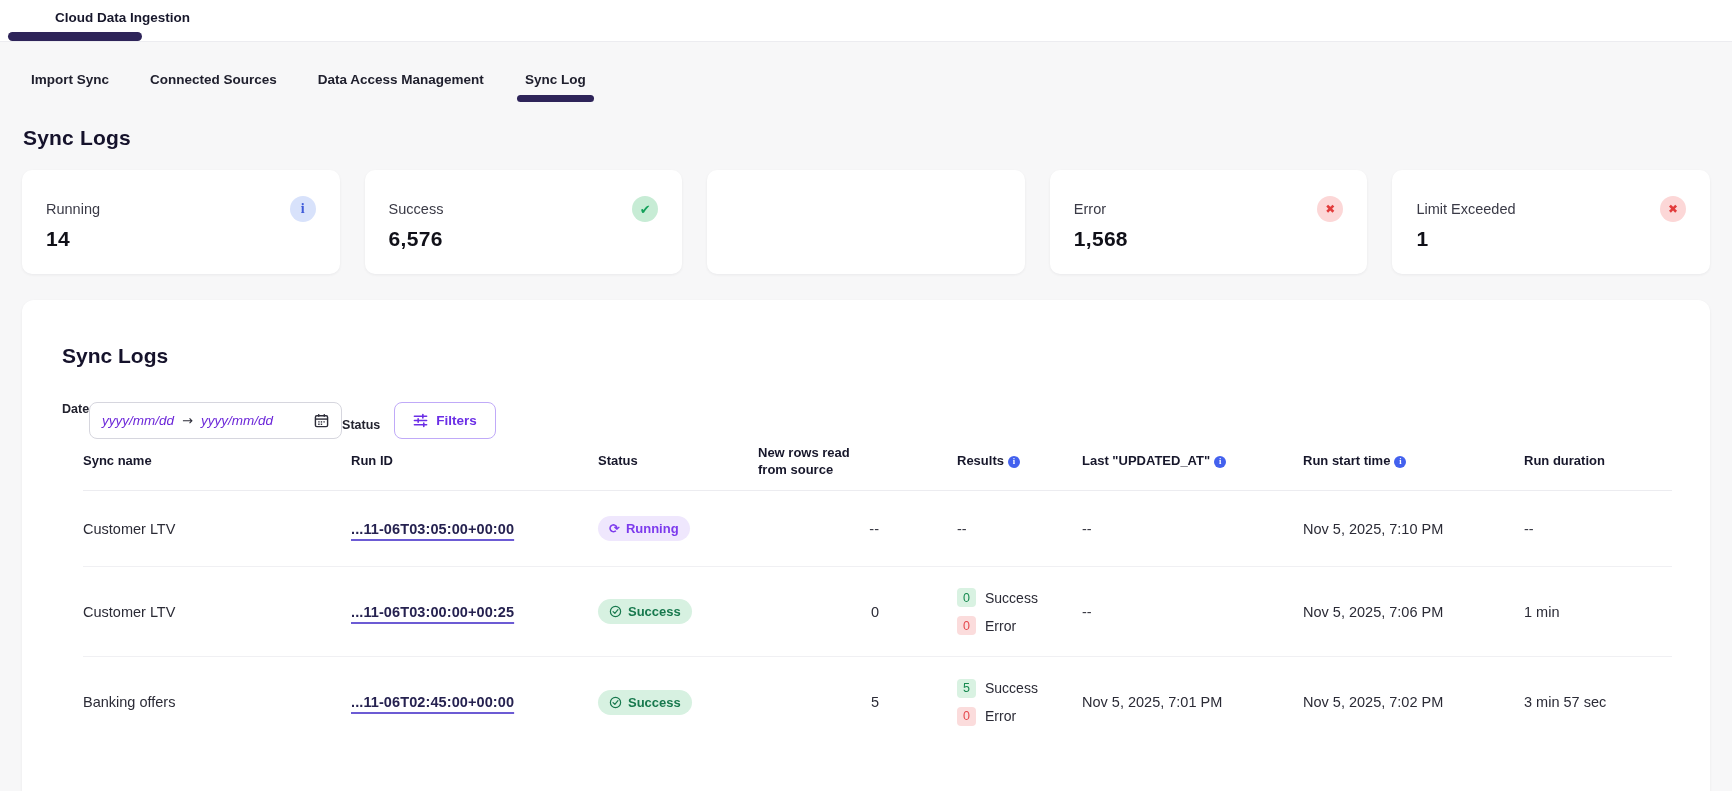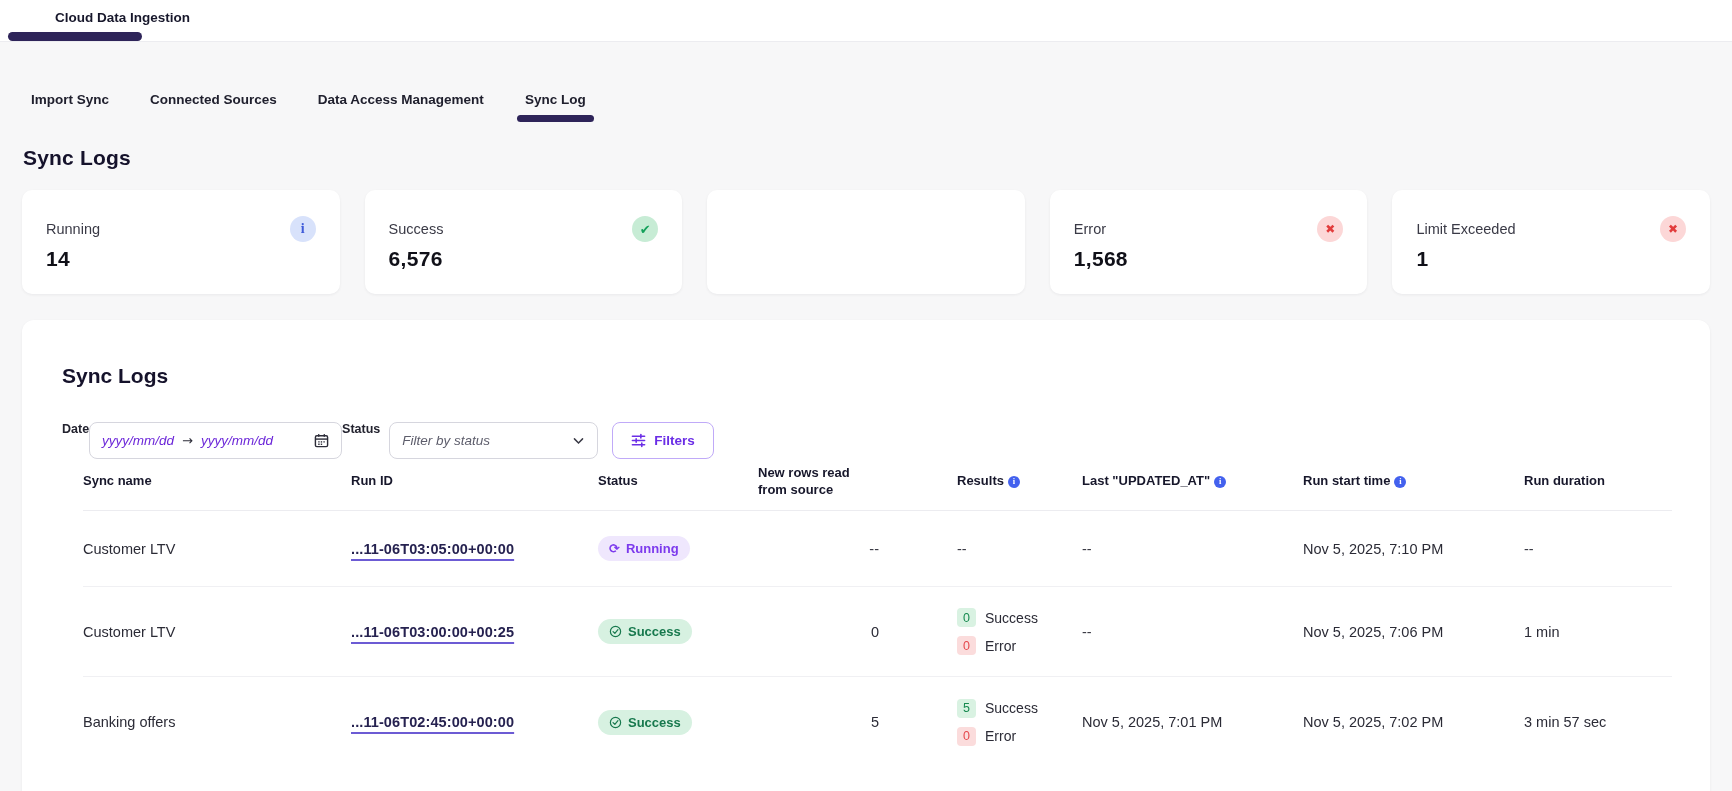--- a/index.html
+++ b/index.html
@@ -17,21 +17,21 @@
   .topbar-title {
     padding-left:10px; line-height:36px;
     font-size:13.5px; font-weight:700; color:#17172b;margin-left:45px;
   }
   .topbar-underline {
     position:absolute; left:8px; bottom:0; width:134px; height:9px;
     background:#2e2459; border-radius:5px;
   }
   
   .tabs {
-    display:flex; gap:41px; padding-left:31px; margin-top:50px;
+    display:flex; gap:41px; padding-left:31px; margin-top:30px;
   }
   .tab {
     position:relative; font-size:13.5px; font-weight:700; color:#20202e;
     padding-bottom:15px; cursor:pointer; white-space:nowrap;
   }
   .tab.active::after {
     content:""; position:absolute; left:-8px; right:-8px; bottom:0;
     height:7px; background:#2e2459; border-radius:4px;
   }
   
@@ -205,28 +205,20 @@
               <line x1="7.2" y1="9.5" x2="8.7" y2="9.5"></line>
               <line x1="10" y1="9.5" x2="11.5" y2="9.5"></line>
             <line x1="4.5" y1="12" x2="6" y2="12"></line>
               <line x1="7.2" y1="12" x2="8.7" y2="12"></line>
           </svg>
         </span>
       </div>
     </div>
     <div class="filter-group">
       <span class="filter-label">Status</span>
-      <div class="field status-field">
-        <span class="status-ph">Filter by status</span>
-        <span>
-          <svg width="13" height="13" viewBox="0 0 16 16" fill="none" stroke="#3a3a46" stroke-width="1.8" stroke-linecap="round">
-            <polyline points="3,6 8,11 13,6"></polyline>
-          </svg>
-        </span>
-      </div>
     </div>
     <button class="filters-btn">
       <span style="display:flex;">
         <svg width="15" height="15" viewBox="0 0 16 16" fill="none" stroke="#6b2ee6" stroke-width="1.7" stroke-linecap="round">
           <line x1="1.5" y1="3.5" x2="14.5" y2="3.5"></line>
           <line x1="10.5" y1="1.6" x2="10.5" y2="5.4"></line>
           <line x1="1.5" y1="8" x2="14.5" y2="8"></line>
           <line x1="5.5" y1="6.1" x2="5.5" y2="9.9"></line>
           <line x1="1.5" y1="12.5" x2="14.5" y2="12.5"></line>
           <line x1="11.5" y1="10.6" x2="11.5" y2="14.4"></line>

